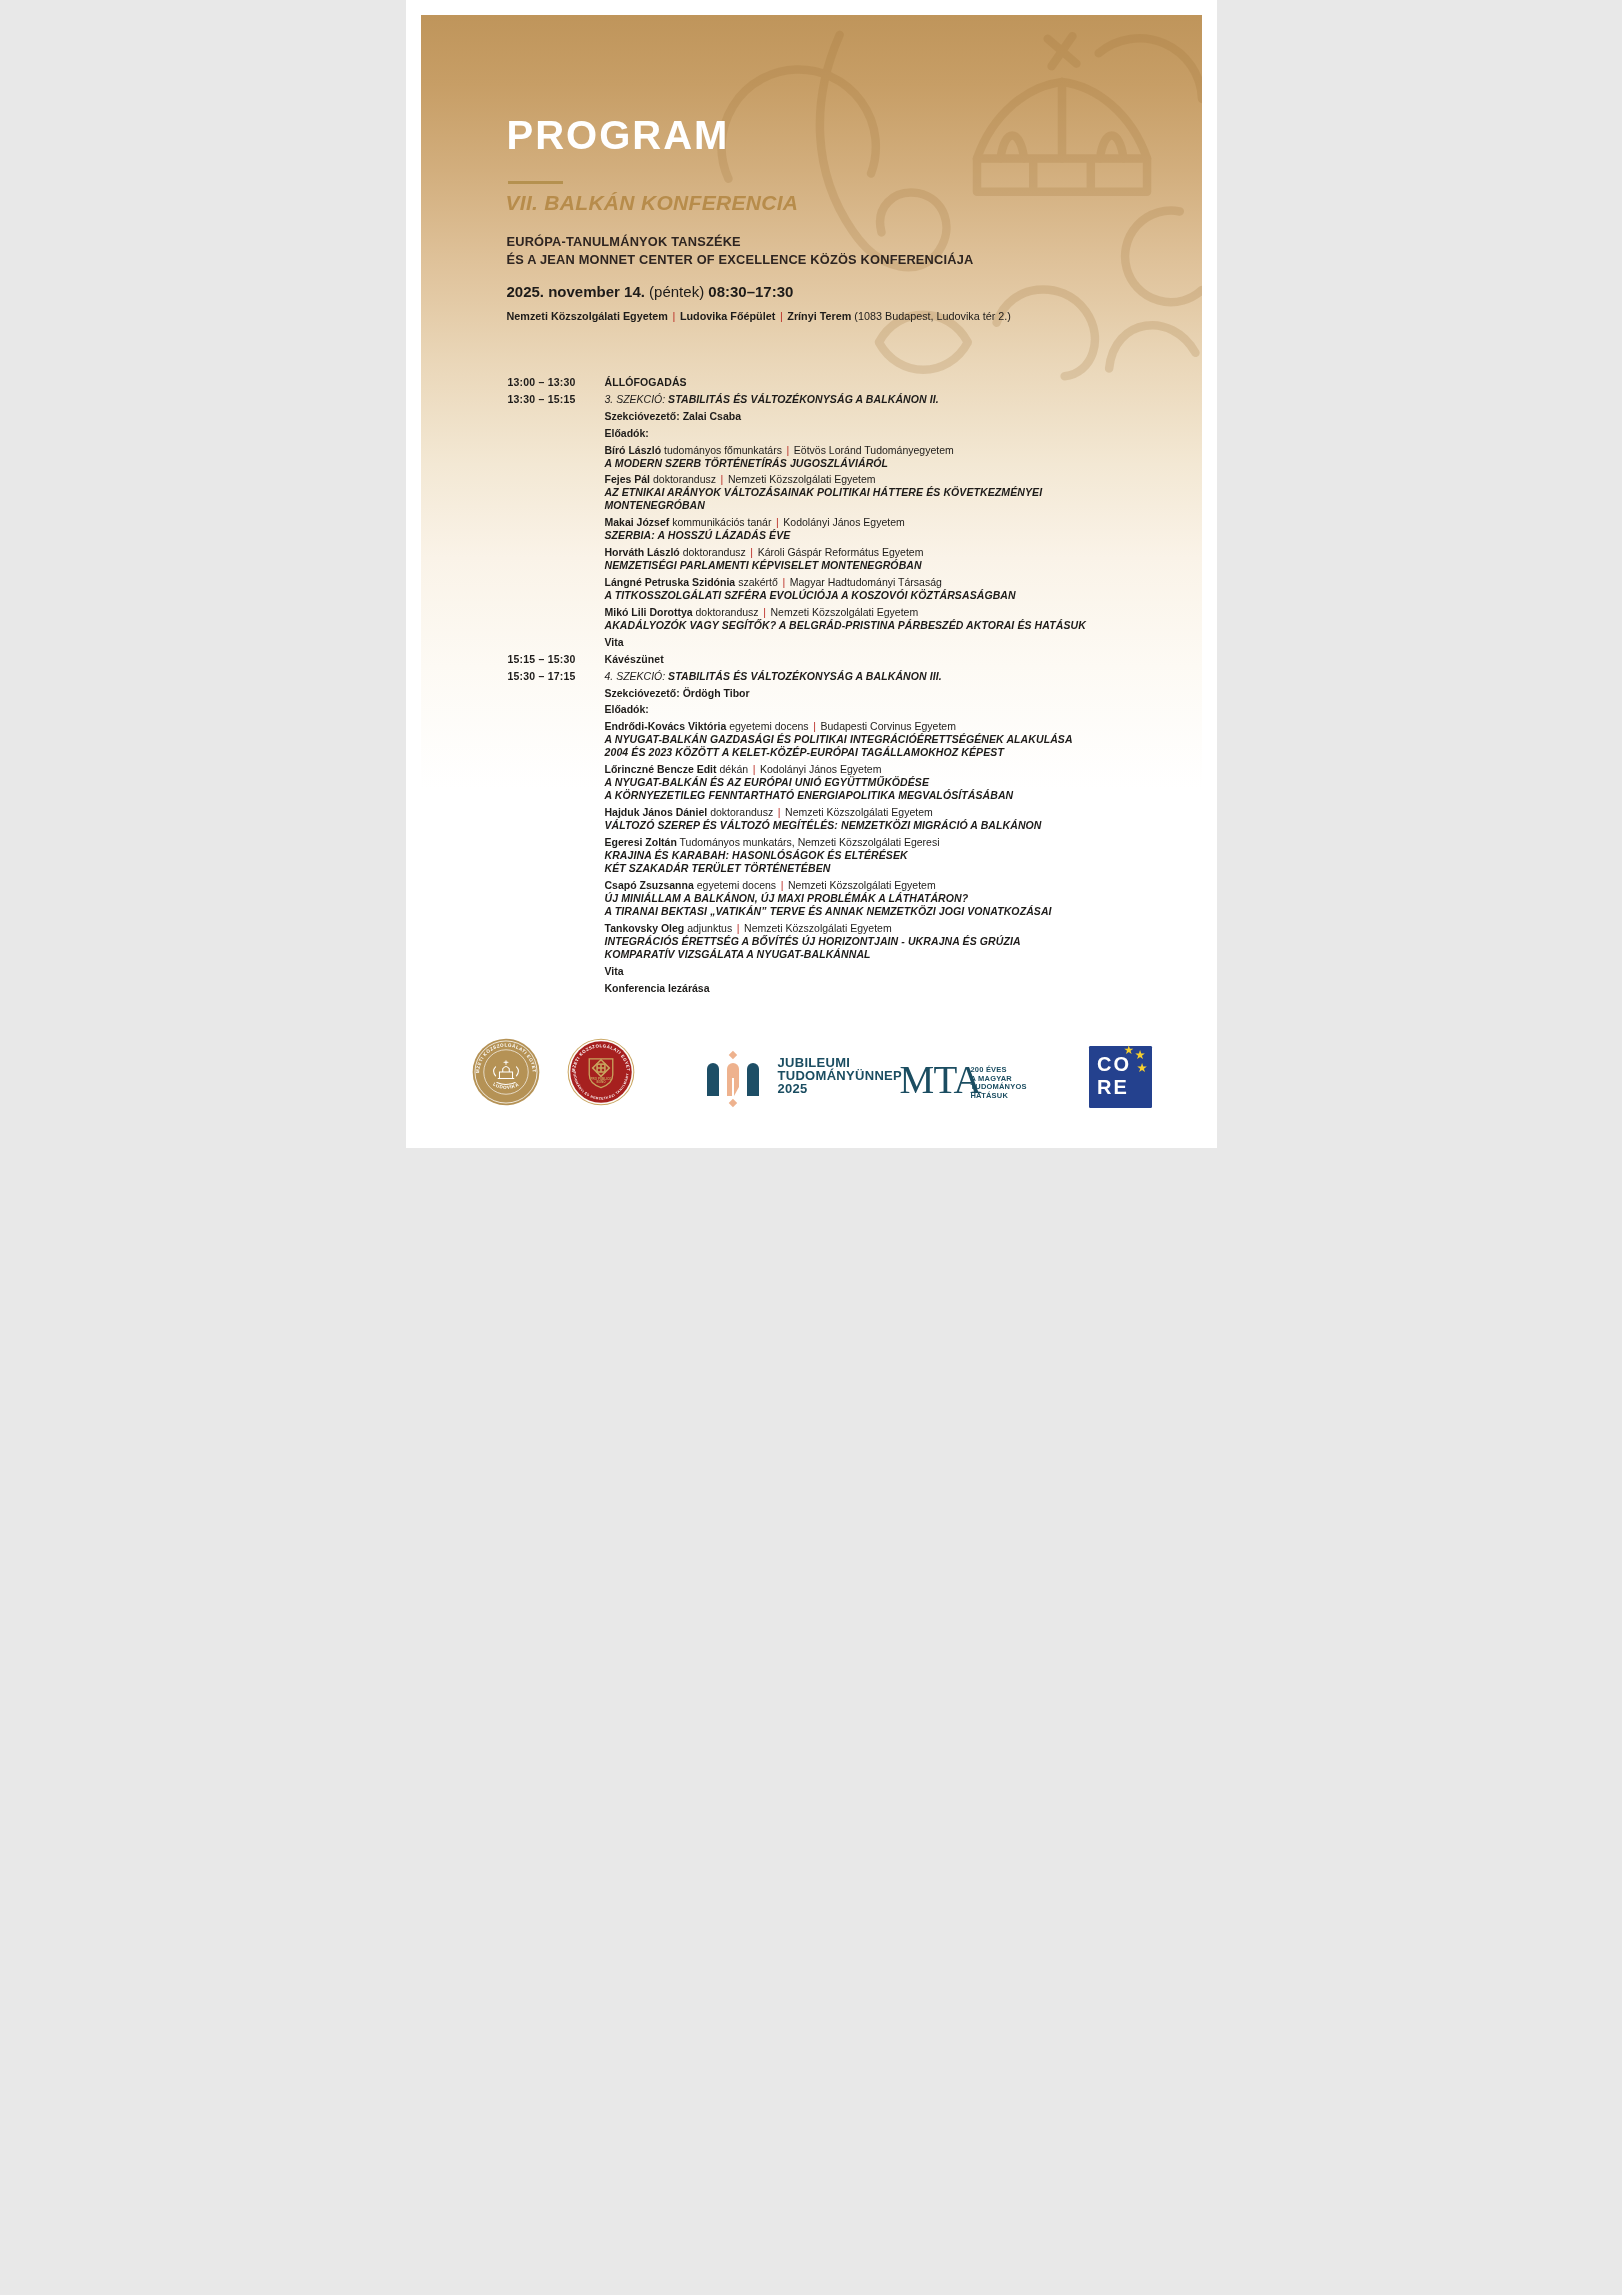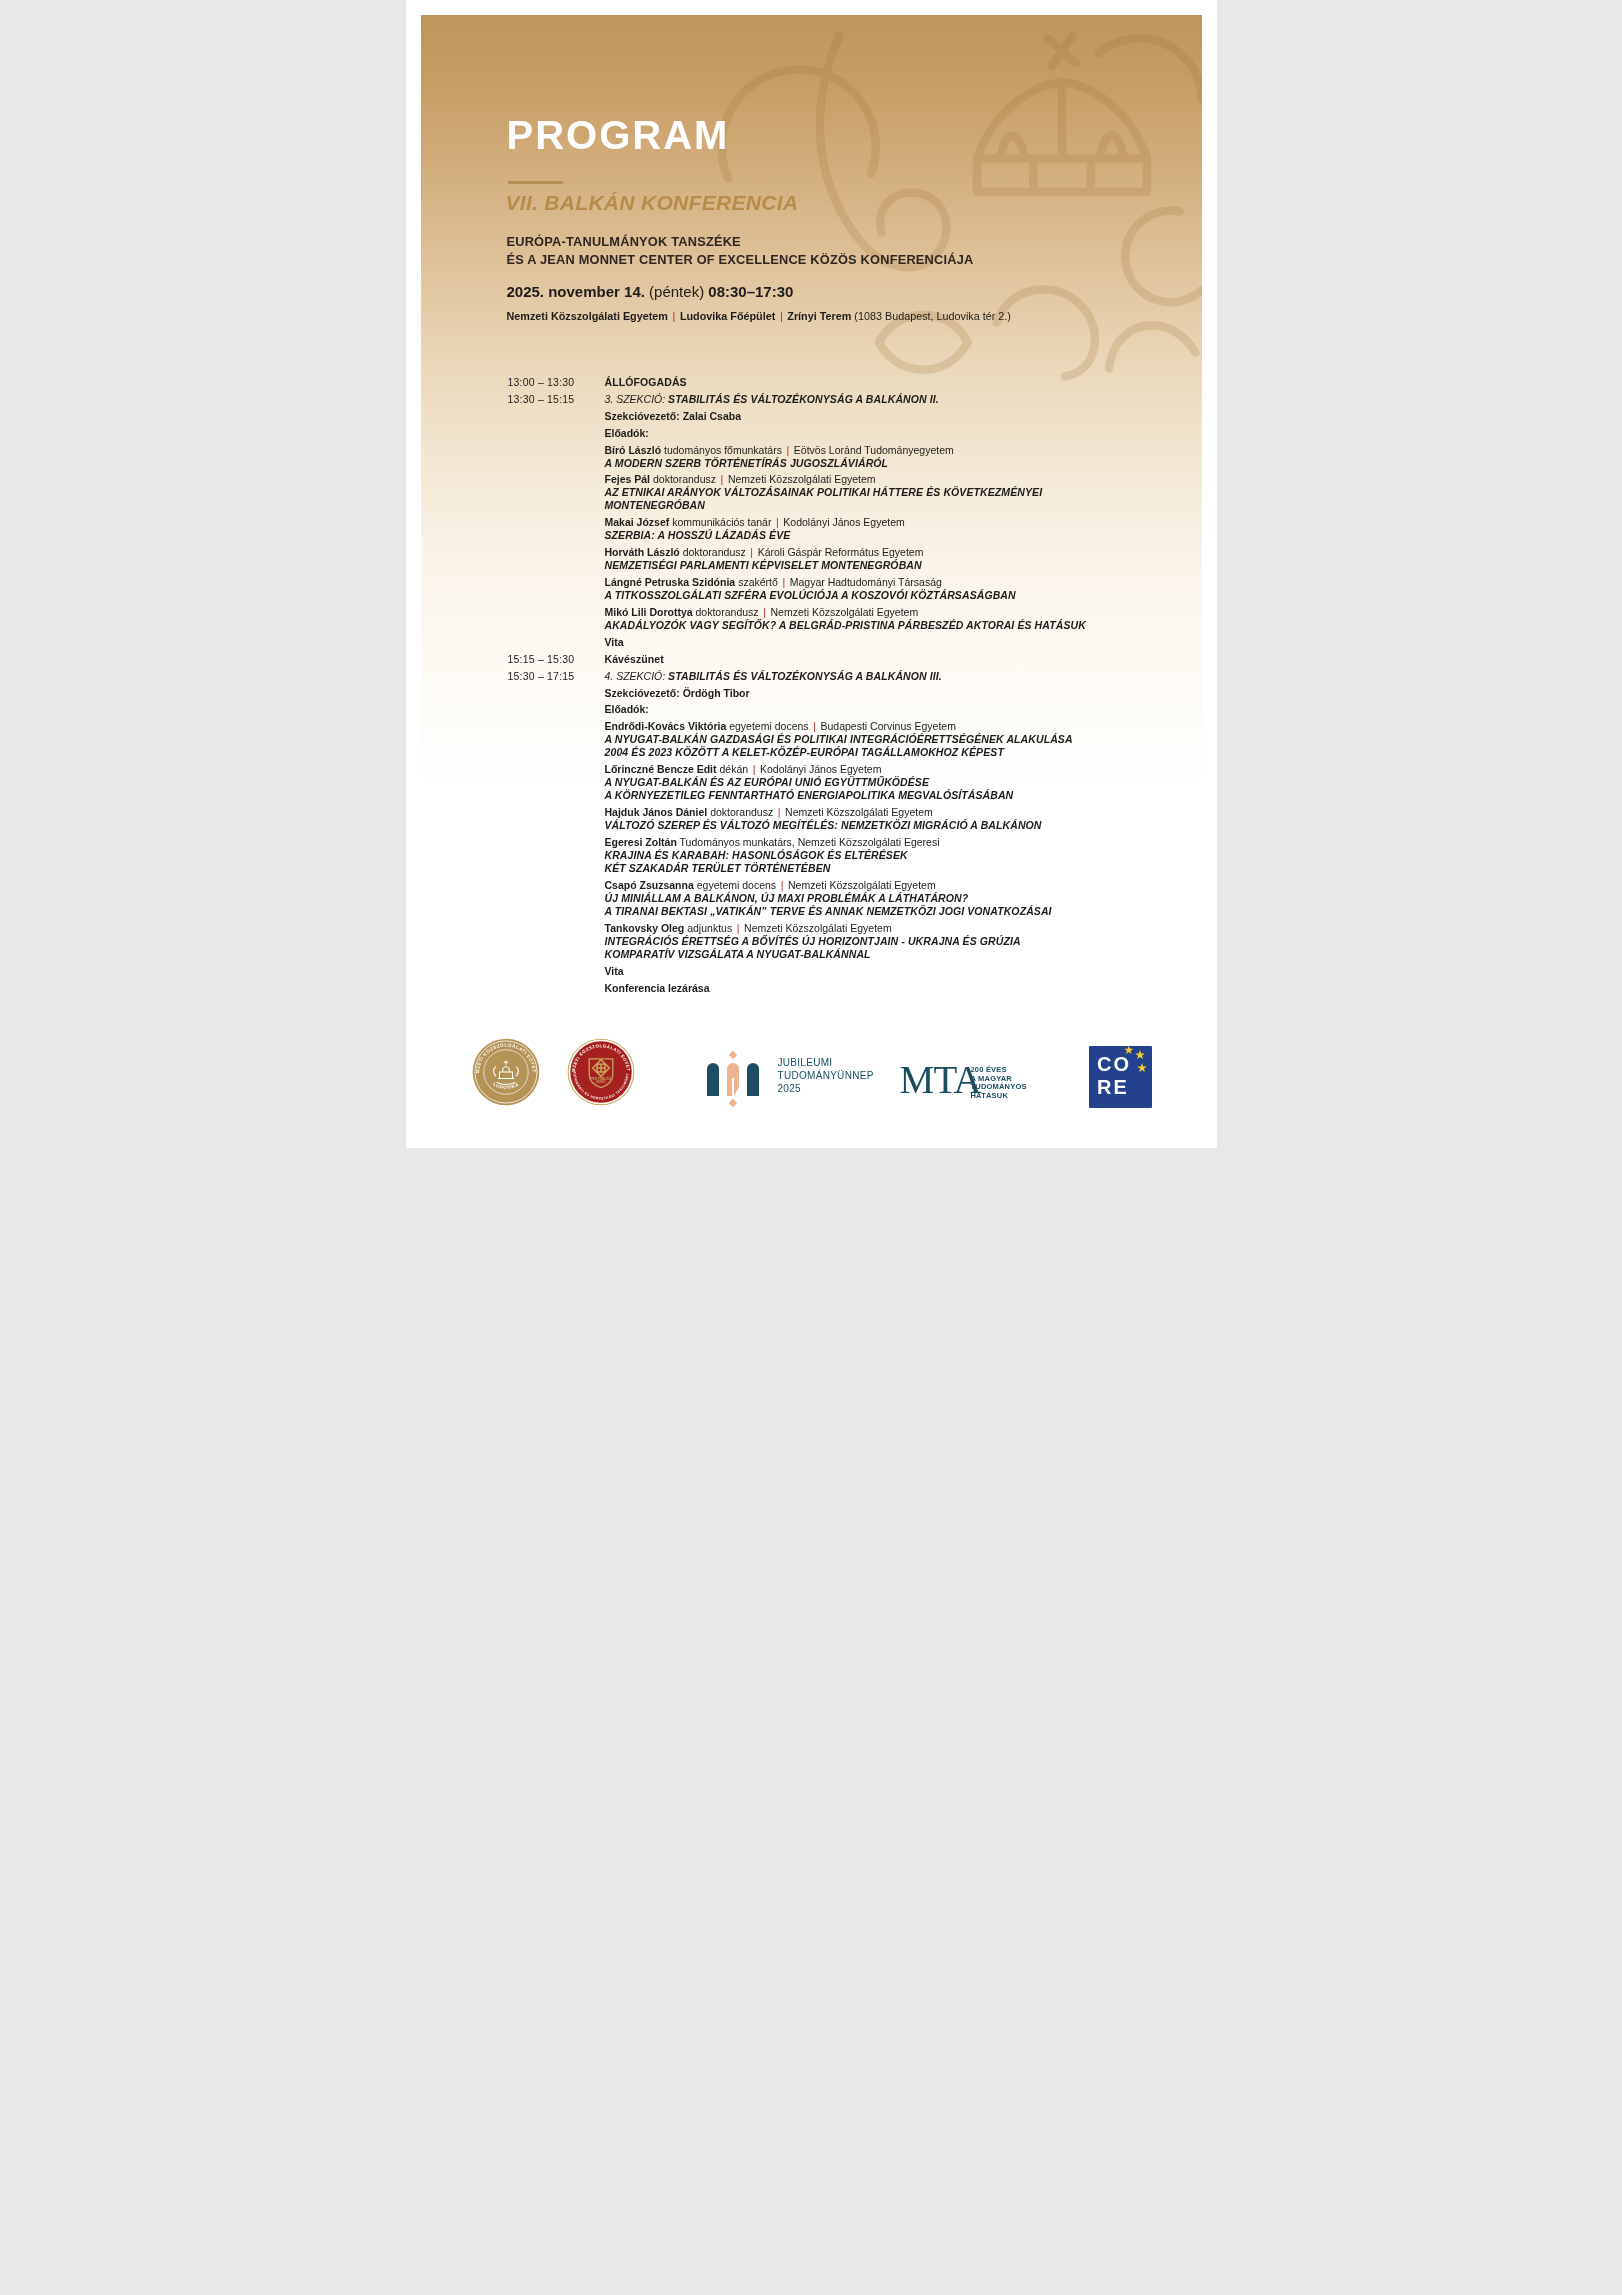--- a/index.html
+++ b/index.html
@@ -21,21 +21,21 @@
   .sub1{top:236px;} .sub2{top:254px;}
   .date-line{position:absolute;left:101px;top:284px;font-size:15px;line-height:1;color:#1d1b19;}
   .date-bold{font-weight:700;} .date-reg{font-weight:400;}
   .venue-line{position:absolute;left:101px;top:311px;font-size:10.8px;line-height:1;color:#1d1b19;}
   .venue-part{font-weight:700;}
   .venue-addr{font-weight:400;text-align:right;}
   .pipe{color:#bb2d26;font-weight:400;padding:0 4.6px;}
   
   .schedule{position:absolute;left:102px;top:376px;right:36px;}
   .row{display:flex;align-items:flex-start;}
-  .time{flex:none;width:97px;font-size:10.5px;line-height:13px;font-weight:400;letter-spacing:0.2px;}
+  .time{flex:none;width:97px;font-size:10.5px;line-height:13px;font-weight:700;letter-spacing:0.2px;}
   .content{flex:1;min-width:0;}
   .blk{margin:0 0 3.9px 0;font-size:10.5px;line-height:13px;}
   .event{font-weight:700;letter-spacing:0.1px;}
   .lead{font-weight:700;}
   .sec-label{font-style:italic;font-weight:400;}
   .sec-title{font-style:italic;font-weight:700;letter-spacing:0.1px;}
   .sp-name{font-weight:700;}
   .sp-role{font-weight:400;}
   .sp-title{font-weight:700;font-style:italic;letter-spacing:0.1px;}
   
@@ -44,21 +44,21 @@
   .seal-red{left:161px;top:1038px;}
   .jub-logo{position:absolute;left:300px;top:1052px;width:65px;height:68px;}
   .arch{position:absolute;width:12.4px;height:33px;border-radius:6.5px 6.5px 0 0;top:10.5px;}
   .arch1{left:1.3px;background:#1d4e66;}
   .arch2{left:21px;background:#eeb28e;}
   .arch3{left:41px;background:#1d4e66;}
   .arch-slit{position:absolute;left:5.2px;bottom:0;width:2.6px;height:17.7px;background:#ffffff;}
   .arch-notch{position:absolute;right:0;bottom:0;width:0;height:0;border-left:5.2px solid transparent;border-bottom:9.2px solid #ffffff;}
   .diamond{position:absolute;width:5.9px;height:5.9px;background:#eeb28e;transform:rotate(45deg);left:24px;}
   .diamond-top{top:0;} .diamond-bottom{top:48px;}
-  .jub-text{position:absolute;left:372px;top:1057px;font-size:10px;line-height:12.8px;font-weight:400;
+  .jub-text{position:absolute;left:372px;top:1057px;font-size:13px;line-height:12.8px;font-weight:700;
     color:#1b4d61;letter-spacing:0.3px;}
   .mta{position:absolute;left:494px;top:1060px;font-family:"Liberation Serif",serif;font-size:39px;
     line-height:1;font-weight:400;color:#1b4d61;letter-spacing:-0.7px;}
   .mta-text{position:absolute;left:565px;top:1066px;font-size:7.5px;line-height:8.5px;font-weight:700;
     color:#1b4d61;letter-spacing:0.2px;}
   .core{position:absolute;left:683px;top:1046px;width:63px;height:62px;background:#24418e;border-radius:1.3px;}
   .core-word{position:absolute;left:8.5px;font-size:20px;font-weight:700;letter-spacing:2px;color:#ffffff;line-height:1;}
   .core-co{top:7.9px;} .core-re{top:31px;}
   .core-star{position:absolute;color:#f5cf2e;line-height:1;}
   .star1{left:35px;top:-1.3px;font-size:11.8px;}

